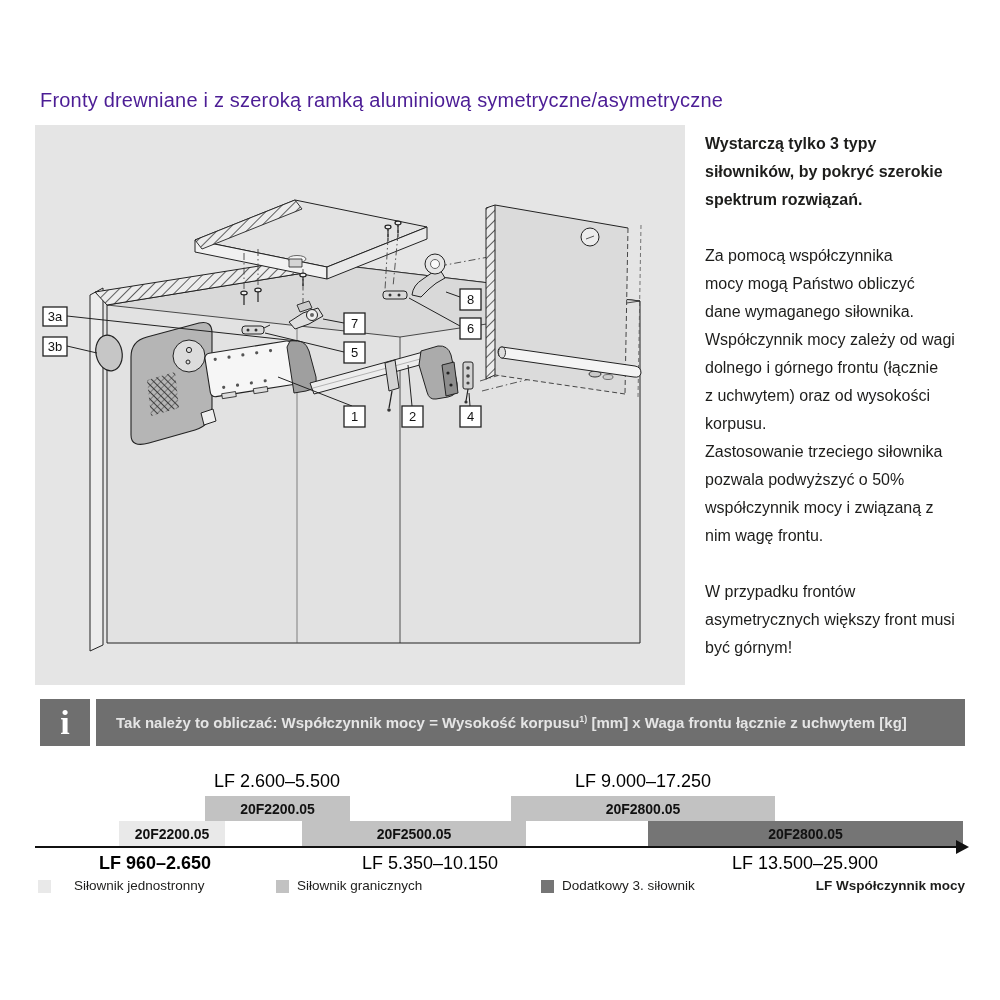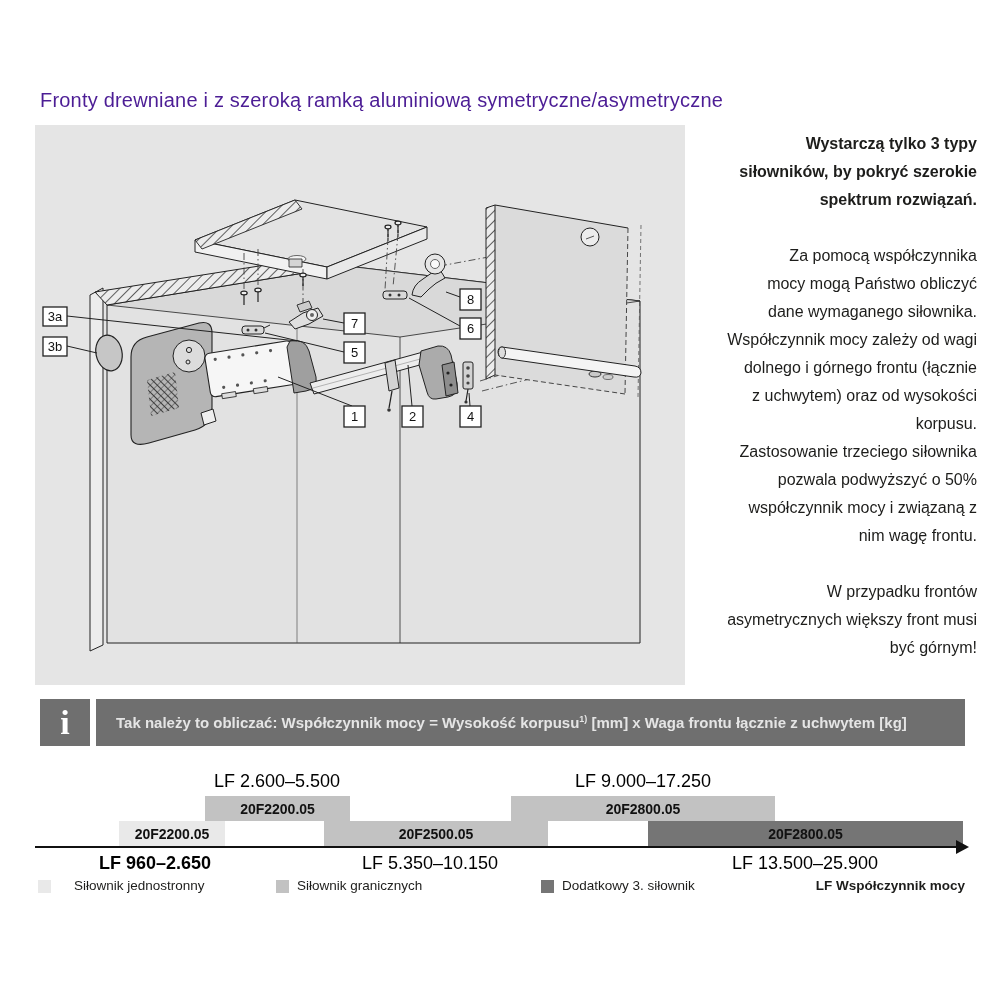--- a/index.html
+++ b/index.html
@@ -5,21 +5,21 @@
   html,body{margin:0;padding:0;background:#fff;}
   body{font-family:"Liberation Sans", sans-serif; color:#1d1d1b;}
   #page{position:relative;width:1000px;height:1000px;background:#fff;overflow:hidden;}
 
   .title{position:absolute;left:40px;top:76px;font-size:20px;font-weight:normal;letter-spacing:0.2px;}
 
   .panel{position:absolute;left:35px;top:125px;width:650px;height:560px;}
 
   .sidecol{position:absolute;left:705px;top:130px;width:272px;font-size:16px;line-height:28px;}
   .sidecol .lead{font-weight:bold;white-space:pre-line;margin:0 0 14px 0;}
-  .sidecol p{white-space:pre-line;margin:0 0 14px 0;text-align:right;}
+  .sidecol p{white-space:pre-line;margin:0 0 14px 0;}
   .sidecol p.gap{margin-top:28px;}
 
   .infobar-icon{position:absolute;left:40px;top:699px;width:50px;height:47px;display:flex;align-items:center;justify-content:center;}
   .infobar-icon span{color:#fff;font-family:"Liberation Serif", serif;font-weight:bold;font-size:34px;line-height:1;}
   .infobar{position:absolute;left:96px;top:699px;width:869px;height:47px;display:flex;align-items:center;}
   .infobar .txt{color:#e5e5e5;font-weight:bold;font-size:15px;padding-left:20px;white-space:nowrap;}
   .infobar sup{font-size:9px;vertical-align:super;}
 
   .chart{position:absolute;left:35px;top:768px;width:930px;height:104px;}
   .bar{position:absolute;height:25px;display:flex;align-items:center;justify-content:center;font-size:14px;font-weight:bold;color:#111;}
@@ -276,21 +276,21 @@
   </div>
 
   <div class="chart">
     <div class="rangelabel" style="left:242px;top:3px;">LF 2.600–5.500</div>
     <div class="rangelabel" style="left:608px;top:3px;">LF 9.000–17.250</div>
 
     <div class="bar" style="left: 170px; width: 145px; top: 28px; background: rgb(194, 194, 194);">20F2200.05</div>
     <div class="bar" style="left: 476px; width: 264px; top: 28px; background: rgb(194, 194, 194);">20F2800.05</div>
 
     <div class="bar" style="left: 84px; width: 106px; top: 53px; background: rgb(233, 233, 233);">20F2200.05</div>
-    <div class="bar" style="left: 289px; width: 224px; top: 53px; background: rgb(194, 194, 194);">20F2500.05</div>
+    <div class="bar" style="left: 267px; width: 224px; top: 53px; background: rgb(194, 194, 194);">20F2500.05</div>
     <div class="bar" style="left: 613px; width: 315px; top: 53px; background: rgb(117, 117, 117);">20F2800.05</div>
 
     <div class="axis"></div>
     <div class="axis-arrow"></div>
 
     <div class="rangelabel" style="left:120px;top:85px;font-weight:bold;">LF 960–2.650</div>
     <div class="rangelabel" style="left:395px;top:85px;">LF 5.350–10.150</div>
     <div class="rangelabel" style="left:770px;top:85px;">LF 13.500–25.900</div>
   </div>
 

